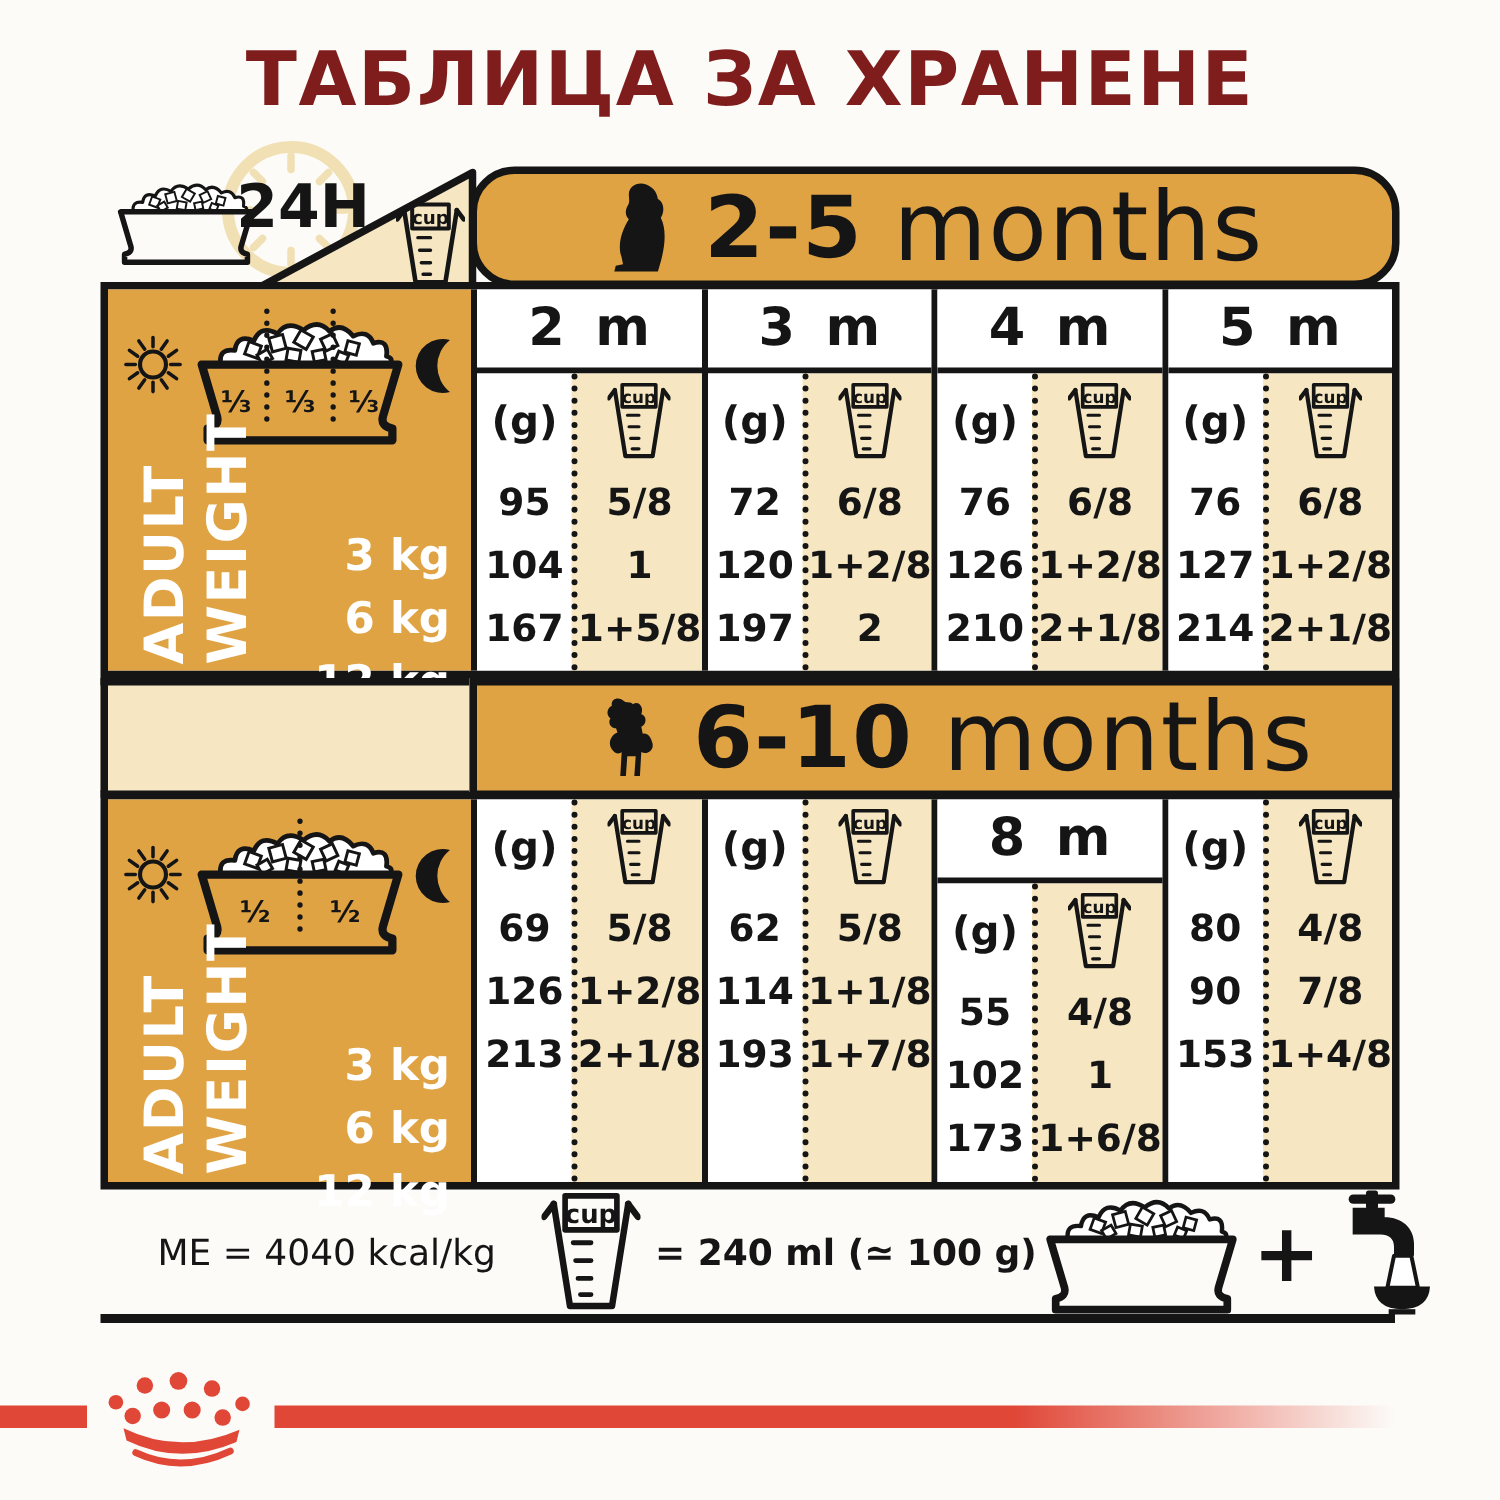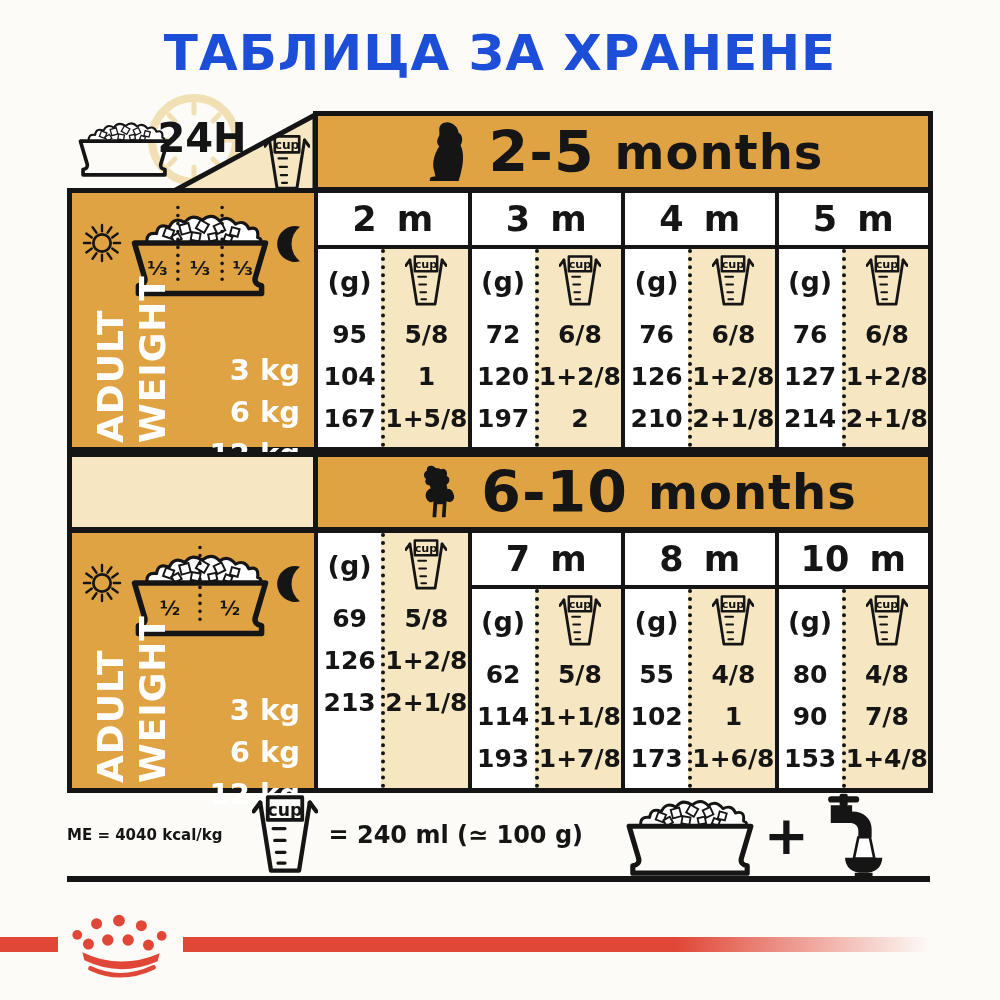--- a/index.html
+++ b/index.html
@@ -6,39 +6,39 @@
   body{
     width:1000px;height:1000px;position:relative;overflow:hidden;
     background:#FCFBF8;
     font-family:"DejaVu Sans","Liberation Sans",sans-serif;
     color:#151515;
   }
   .abs{position:absolute;}
   
   .title{
     left:0;right:0;top:24px;text-align:center;
-    font-size:50px;font-weight:800;letter-spacing:1px;color:#1d4ed8;
+    font-size:50px;font-weight:800;letter-spacing:1px;color:#7f1d1d;
   }
   
   .clock{left:144px;top:90px;}
   .bowl24{left:74px;top:116px;}
   .h24{left:156px;top:112px;width:92px;height:52px;display:flex;align-items:center;justify-content:center;
        font-size:40px;font-weight:800;}
   .tri{left:166px;top:108px;}
   .tricup{left:264px;top:134px;}
   
   .band{
     left:313px;width:620px;height:81px;background:#E0A344;
     border:5px solid #151515;box-sizing:border-box;
     display:flex;align-items:center;justify-content:center;gap:20px;
   }
-  .band1{top:111px;}
+  .band1{top:111px;border-radius:30px;}
   .band2{top:452px;height:80px;padding-left:30px;}
   .age-big{font-size:57px;font-weight:800;letter-spacing:1px;}
-  .age-small{font-size:48px;font-weight:700;letter-spacing:1px;}
+  .age-small{font-size:64px;font-weight:400;letter-spacing:1px;}
   .creamblock{
     left:67px;top:452px;width:246px;height:80px;background:#F6E7C2;
     border:5px solid #151515;border-right:none;box-sizing:border-box;
   }
   
   .tbody{
     left:67px;width:866px;background:#fff;
     border:5px solid #151515;box-sizing:border-box;
     display:grid;grid-template-columns:242px 1fr 1fr 1fr 1fr;
   }
@@ -70,21 +70,21 @@
   .chalf{display:flex;flex-direction:column;background:#F6E7C2;border-left:4px dotted #151515;}
   .subh{height:64px;display:flex;align-items:center;justify-content:center;}
   .gl{font-size:27px;font-weight:800;}
   .val{height:42px;display:flex;align-items:center;justify-content:center;
        font-size:25px;font-weight:800;white-space:nowrap;}
   
   .footer{
     left:67px;top:793px;width:866px;height:84px;
     display:flex;align-items:center;
   }
-  .metext{font-size:15px;font-weight:700;white-space:nowrap;}
+  .metext{margin-left:38px;font-size:24px;font-weight:400;white-space:nowrap;}
   .fcup{margin-left:30px;flex:none;}
   .equiv{margin-left:10px;font-size:24px;font-weight:800;white-space:nowrap;}
   .fbowl{margin-left:auto;flex:none;}
   .plus{font-size:54px;font-weight:800;margin:0 4px;}
   .faucet{flex:none;margin-right:40px;}
   .bline{left:67px;top:876px;width:863px;height:6px;background:#151515;}
   
   .crown{left:62px;top:906px;}
   .redbar-l{left:0;top:937px;width:58px;height:15px;background:#E04737;}
   .redbar-r{left:183px;top:937px;width:747px;height:15px;
@@ -381,21 +381,20 @@
             </svg>
           </div>
         <div class="val">5/8</div>
         <div class="val">1+2/8</div>
         <div class="val">2+1/8</div>
       </div>
     </div>
   </div>
 
   <div class="mcol">
-    <div class="mh">7 m</div>
     <div class="halves">
       <div class="ghalf">
         <div class="subh gl">(g)</div>
         <div class="val">62</div>
         <div class="val">114</div>
         <div class="val">193</div>
       </div>
       <div class="chalf">
         <div class="subh">
             <svg width="42" height="54" viewBox="0 0 60 76">
@@ -425,21 +424,20 @@
             </svg>
           </div>
         <div class="val">4/8</div>
         <div class="val">1</div>
         <div class="val">1+6/8</div>
       </div>
     </div>
   </div>
 
   <div class="mcol">
-    <div class="mh">10 m</div>
     <div class="halves">
       <div class="ghalf">
         <div class="subh gl">(g)</div>
         <div class="val">80</div>
         <div class="val">90</div>
         <div class="val">153</div>
       </div>
       <div class="chalf">
         <div class="subh">
             <svg width="42" height="54" viewBox="0 0 60 76">

